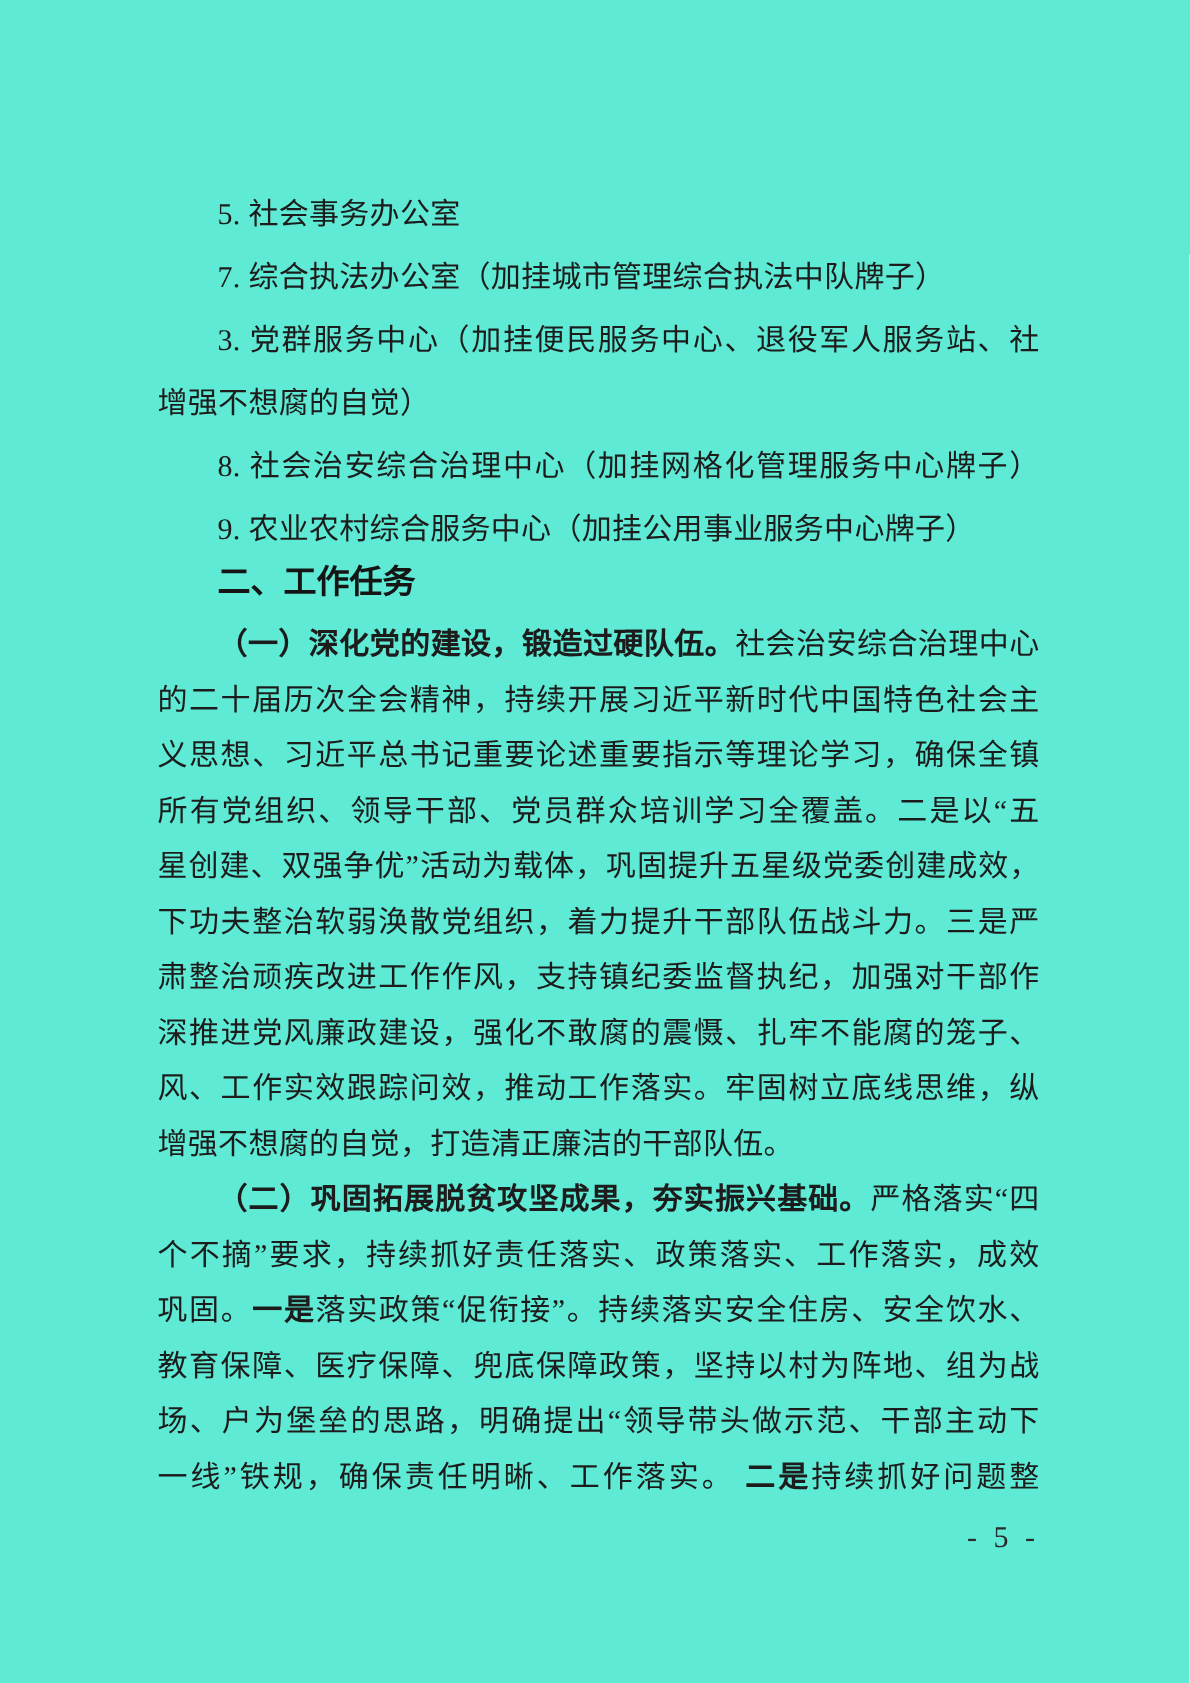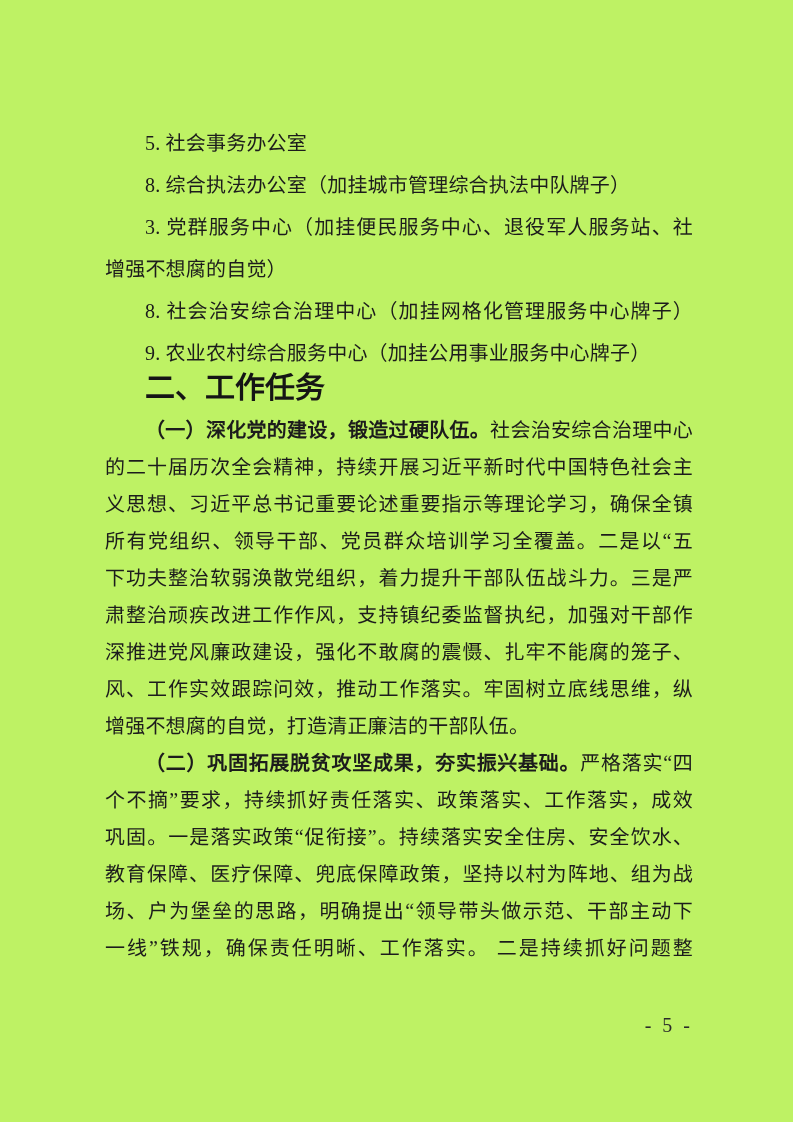--- a/index.html
+++ b/index.html
@@ -1,20 +1,20 @@
 <!DOCTYPE html>
 <html lang="zh-CN"><head>
 <meta charset="utf-8">
 <style>
   html, body { margin: 0; padding: 0; background: #ffffff; }
   .page {
     position: relative;
     width: 793px;
     height: 1122px;
-    background: #bef264;
+    background: #5eead4;
     color: #1c1c1c;
     font-family: "Liberation Serif", "DejaVu Serif", serif;
     overflow: hidden;
   }
   .content {
     position: absolute;
     left: 105px;
     top: 122px;
     width: 588px;
   }
@@ -30,61 +30,62 @@
   .line.indent { text-indent: 40px; }
   .line.just {
     text-align: justify;
     text-align-last: justify;
   }
   .heading {
     margin: -4px 0 6px 0;
     height: 36px;
     line-height: 36px;
     padding-left: 40px;
-    font-size: 30px;
+    font-size: 22px;
     font-weight: 700;
     font-family: Liberation Serif, serif;
     color: #151515;
   }
   .seg-normal { font-weight: normal; }
   .seg-kai { font-weight: bold; }
   .seg-bold {
-    font-weight: 400;
+    font-weight: 700;
     font-family: "Liberation Sans", "DejaVu Sans", sans-serif;
   }
   .pagenum {
     position: absolute;
     left: 105px;
     top: 1014px;
     width: 588px;
     text-align: right;
     font-size: 20px;
     letter-spacing: 3px;
     color: #2a2a2a;
   }
 </style>
 </head>
 <body>
 
 <div class="page">
   <div class="content">
     <div class="block list" id="block-dept-list">
         <div class="line indent"><span class="seg-normal">5. 社会事务办公室</span></div>
-        <div class="line indent"><span class="seg-normal">8. 综合执法办公室（加挂城市管理综合执法中队牌子）</span></div>
+        <div class="line indent"><span class="seg-normal">7. 综合执法办公室（加挂城市管理综合执法中队牌子）</span></div>
         <div class="line indent just"><span class="seg-normal">3. 党群服务中心（加挂便民服务中心、退役军人服务站、社</span></div>
         <div class="line"><span class="seg-normal">增强不想腐的自觉）</span></div>
         <div class="line indent just"><span class="seg-normal">8. 社会治安综合治理中心（加挂网格化管理服务中心牌子）</span></div>
         <div class="line indent"><span class="seg-normal">9. 农业农村综合服务中心（加挂公用事业服务中心牌子）</span></div>
       </div>
     <div class="heading">二、工作任务</div>
     <div class="block para" id="block-para-1">
         <div class="line indent just"><span class="seg-kai">（一）深化党的建设，锻造过硬队伍。</span><span class="seg-normal">社会治安综合治理中心</span></div>
         <div class="line just"><span class="seg-normal">的二十届历次全会精神，持续开展习近平新时代中国特色社会主</span></div>
         <div class="line just"><span class="seg-normal">义思想、习近平总书记重要论述重要指示等理论学习，确保全镇</span></div>
         <div class="line just"><span class="seg-normal">所有党组织、领导干部、党员群众培训学习全覆盖。二是以“五</span></div>
+        <div class="line just"><span class="seg-normal">星创建、双强争优”活动为载体，巩固提升五星级党委创建成效，</span></div>
         <div class="line just"><span class="seg-normal">下功夫整治软弱涣散党组织，着力提升干部队伍战斗力。三是严</span></div>
         <div class="line just"><span class="seg-normal">肃整治顽疾改进工作作风，支持镇纪委监督执纪，加强对干部作</span></div>
         <div class="line just"><span class="seg-normal">深推进党风廉政建设，强化不敢腐的震慑、扎牢不能腐的笼子、</span></div>
         <div class="line just"><span class="seg-normal">风、工作实效跟踪问效，推动工作落实。牢固树立底线思维，纵</span></div>
         <div class="line"><span class="seg-normal">增强不想腐的自觉，打造清正廉洁的干部队伍。</span></div>
       </div>
     <div class="block para" id="block-para-2">
         <div class="line indent just"><span class="seg-kai">（二）巩固拓展脱贫攻坚成果，夯实振兴基础。</span><span class="seg-normal">严格落实“四</span></div>
         <div class="line just"><span class="seg-normal">个不摘”要求，持续抓好责任落实、政策落实、工作落实，成效</span></div>
         <div class="line just"><span class="seg-normal">巩固。</span><span class="seg-bold">一是</span><span class="seg-normal">落实政策“促衔接”。持续落实安全住房、安全饮水、</span></div>

